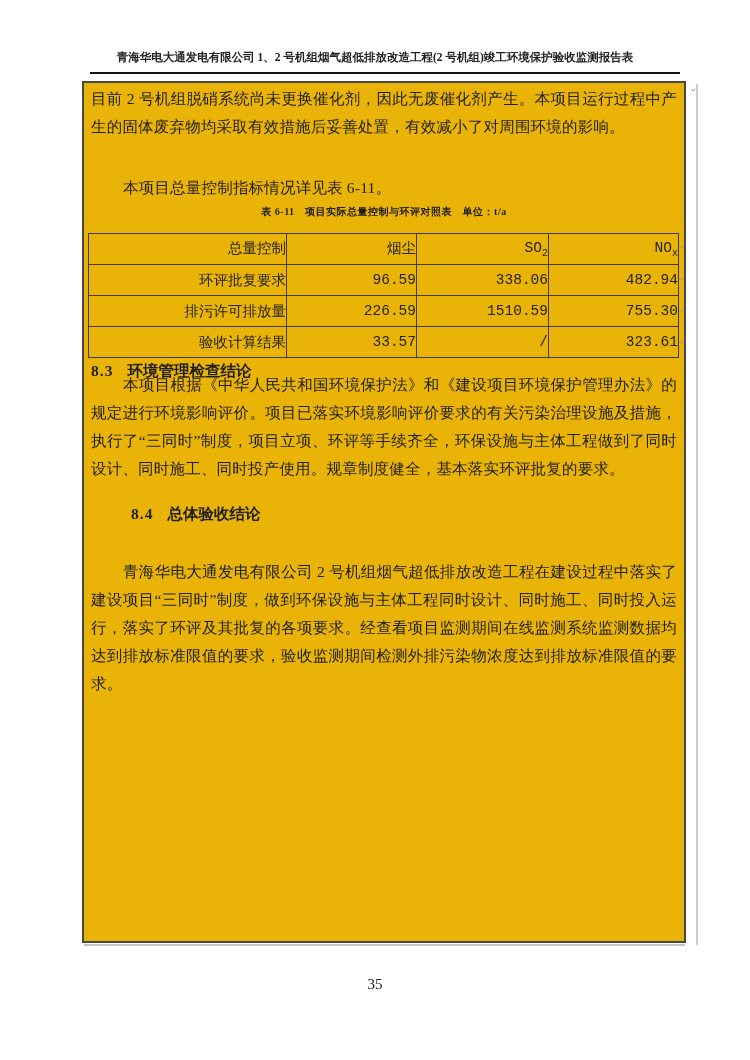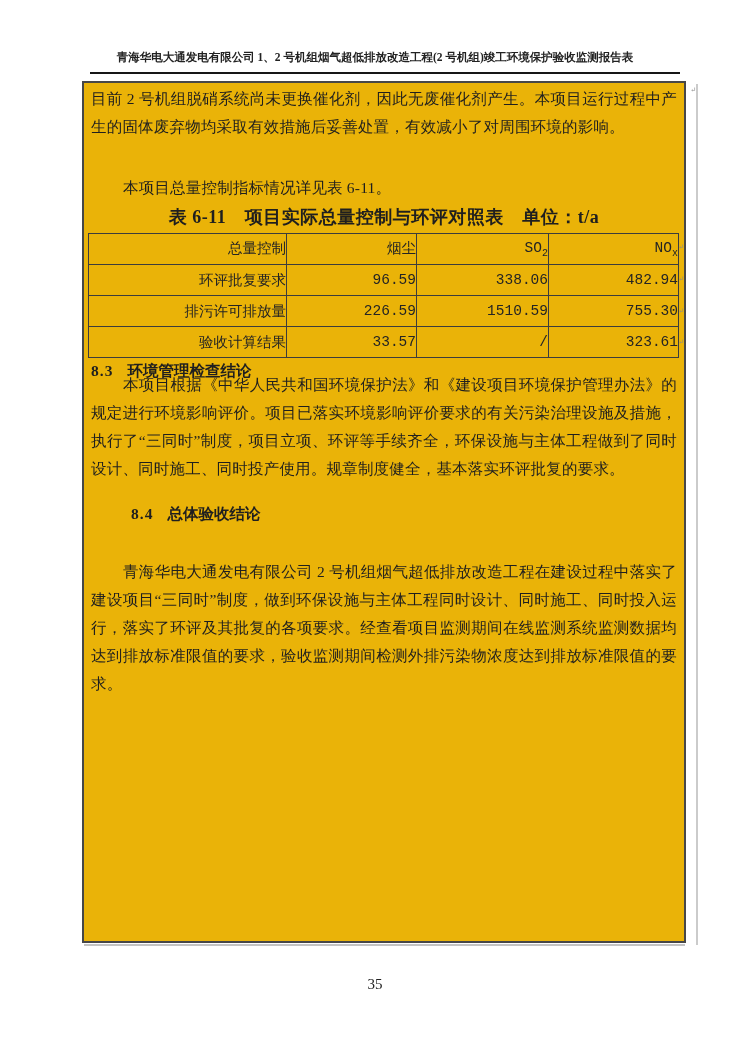--- a/index.html
+++ b/index.html
@@ -31,21 +31,21 @@
   .bx { position:absolute; left:7px; right:7px; }
   .body-text {
     font-size:15.5px; line-height:28px; text-align:justify;
     letter-spacing:0.2px;
   }
   .indent { text-indent:32px; }
   .sec-heading { font-size:15.5px; font-weight:bold; white-space:nowrap; }
   .sec-heading .sec-num { margin-right:14px; letter-spacing:1px; }
   .tbl-caption {
     left:0; width:100%; text-align:center; font-weight:bold;
-    font-size:18px; letter-spacing:0.5px;
+    font-size:10px; letter-spacing:0.5px;
   }
   table.totals {
     position:absolute; top:150px; left:4px; width:586px;
     border-collapse:collapse; table-layout:fixed;
   }
   table.totals td, table.totals th {
     border:1px solid #3c3c3c; height:30px; text-align:right;
     vertical-align:middle; font-size:14.5px; font-weight:normal;
     padding:0; color:#242424;font-family:Liberation Mono, monospace;
   }

